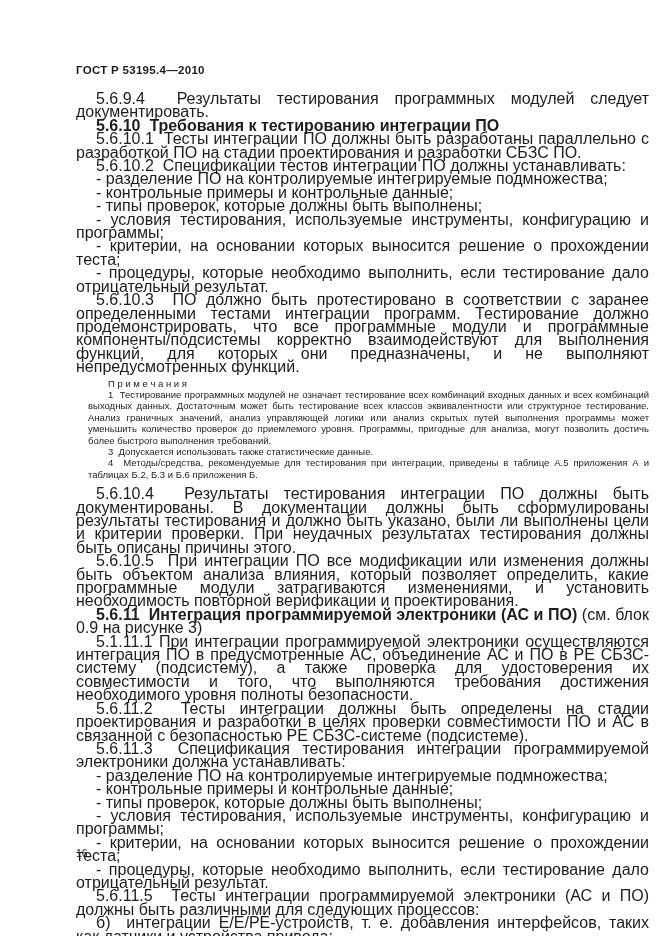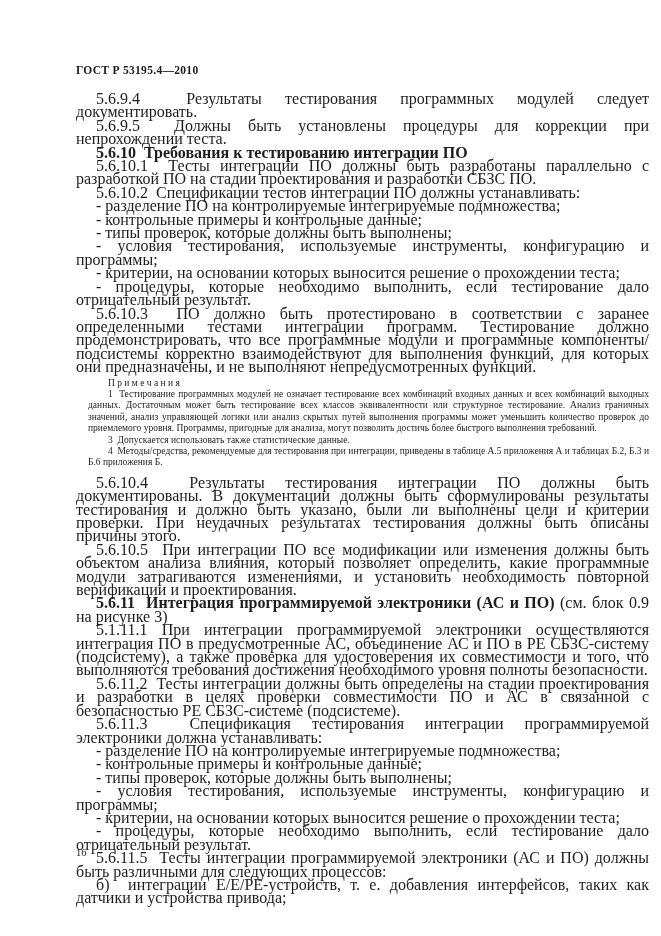--- a/index.html
+++ b/index.html
@@ -9,21 +9,20 @@
     font-family:"Liberation Sans", sans-serif;
     color:#1d1d1d;
     position:relative;
     overflow:hidden;
   }
   .page {
     position:absolute;
     left:0; top:0;
     width:661px; height:936px;
     padding:64px 12px 0 76px;
-    font-family:Liberation Serif, serif;
   }
   .running-header {
     font-size:11.5px;
     font-weight:bold;
     letter-spacing:0.3px;
     margin-bottom:16px;
   }
   p.body {
     font-size:16px;
     line-height:13.4px;
@@ -48,21 +47,20 @@
   }
 </style>
 </head>
 <body>
 
 <div class="page">
 
   <div class="running-header">ГОСТ Р 53195.4—2010</div>
 
   <p class="body">5.6.9.4&nbsp; Результаты тестирования программных модулей следует документировать.</p>
-  <p class="body">5.6.9.5&nbsp; Должны быть установлены процедуры для коррекции при непрохождении теста.</p>
   <p class="body bold">5.6.10&nbsp; Требования к тестированию интеграции ПО</p>
   <p class="body">5.6.10.1&nbsp; Тесты интеграции ПО должны быть разработаны параллельно с разработкой ПО на стадии проектирования и разработки СБЗС ПО.</p>
   <p class="body">5.6.10.2&nbsp; Спецификации тестов интеграции ПО должны устанавливать:</p>
 
   <p class="body">- разделение ПО на контролируемые интегрируемые подмножества;</p>
   <p class="body">- контрольные примеры и контрольные данные;</p>
   <p class="body">- типы проверок, которые должны быть выполнены;</p>
   <p class="body">- условия тестирования, используемые инструменты, конфигурацию и программы;</p>
   <p class="body">- критерии, на основании которых выносится решение о прохождении теста;</p>
   <p class="body">- процедуры, которые необходимо выполнить, если тестирование дало отрицательный результат.</p>

